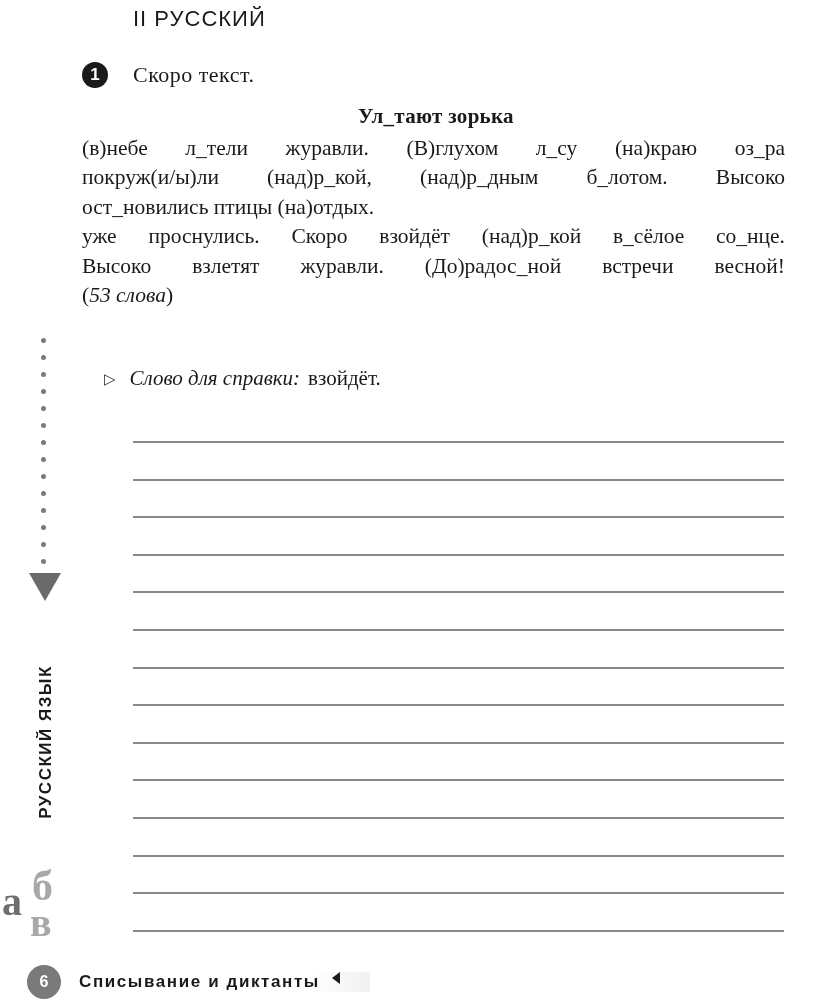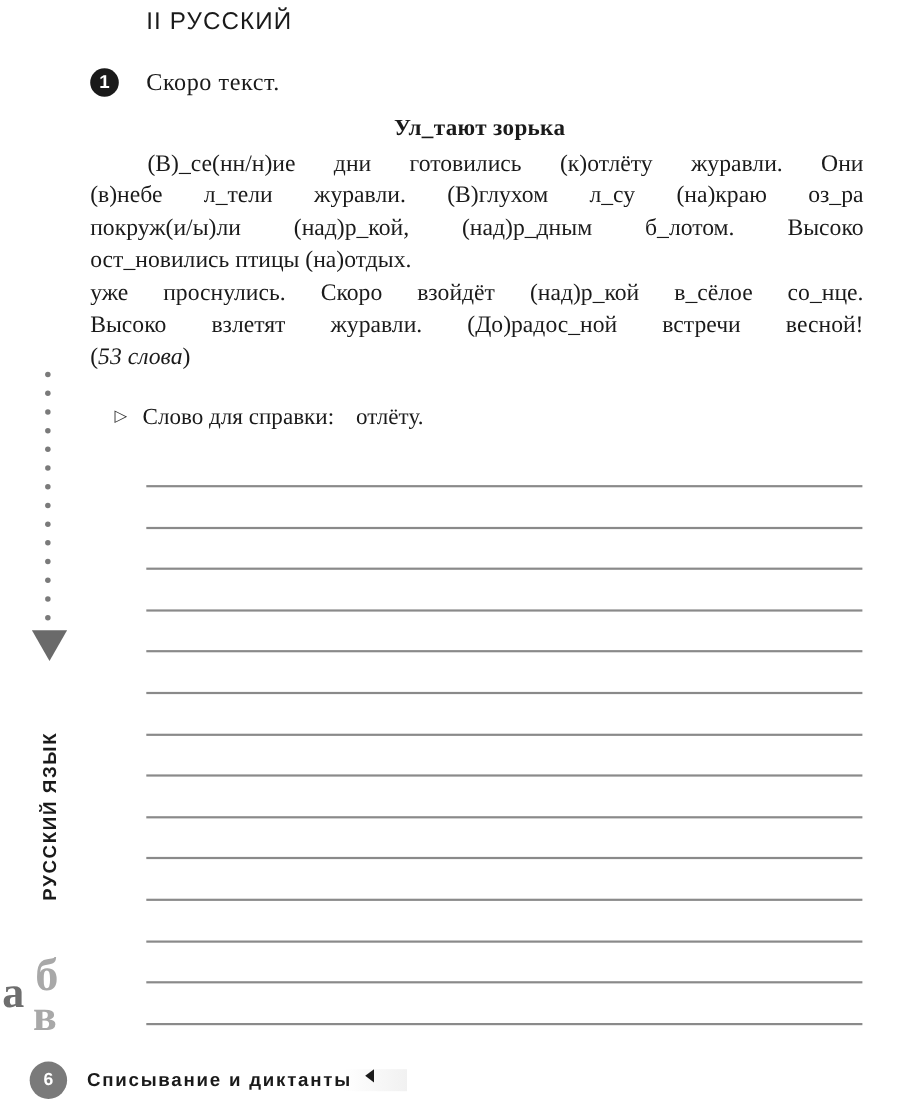--- a/index.html
+++ b/index.html
@@ -31,21 +31,21 @@
   }
   .para { margin: 0 0 0 0; text-indent: 52px; text-align: justify; }
   .para .line { display: block; text-align: justify; text-align-last: justify; text-indent: 0; }
   .para .line.first { padding-left: 52px; }
   .para .line.last { text-align-last: left; }
   .wordcount i { font-style: italic; }
   .hint {
     position: absolute; left: 104px; top: 366px; font-size: 21px; display: flex; align-items: center;
   }
   .hint .tri { font-size: 15px; margin-right: 14px; color: #333; }
-  .hint .hint-label { margin-right: 20px; }
+  .hint .hint-label { font-style: italic; margin-right: 8px; }
   .ruled { position: absolute; left: 133px; width: 651px; height: 2px; background: #8a8a8a; }
   .sidebar-dots { position: absolute; left: 40px; top: 338px; width: 8px; }
   .dot { width: 5px; height: 5px; border-radius: 50%; background: #7a7a7a; margin: 0 0 12px 1px; }
   .arrow-down {
     position: absolute; left: 29px; top: 573px; width: 0; height: 0;
     border-left: 16px solid transparent; border-right: 16px solid transparent;
     border-top: 28px solid #6a6a6a;
   }
   .vertical-label {
     position: absolute; left: 46px; top: 742px;
@@ -79,36 +79,35 @@
 
 <div class="task-row">
   <div class="task-num">1</div>
   <div class="task-instr">Скоро текст.</div>
 </div>
 
 <div class="story-title">Ул_тают зорька</div>
 
 <div class="text-block">
   <div class="para">
-    <span class="line first">(В)_се(нн/н)ие дни готовились (к)отлёту журавли. Они</span>
     <span class="line">(в)небе л_тели журавли. (В)глухом л_су (на)краю оз_ра</span>
     <span class="line">покруж(и/ы)ли (над)р_кой, (над)р_дным б_лотом. Высоко</span>
     <span class="line last">ост_новились птицы (на)отдых.</span>
   </div>
   <div class="para">
     <span class="line">уже проснулись. Скоро взойдёт (над)р_кой в_сёлое со_нце.</span>
     <span class="line">Высоко взлетят журавли. (До)радос_ной встречи весной!</span>
     <span class="line last wordcount"><span>(</span><i>53 слова</i><span>)</span></span>
   </div>
 </div>
 
 <div class="hint">
   <span class="tri">▷</span>
   <span class="hint-label">Слово для справки:</span>
-  <span class="hint-value">отлёту.</span>
+  <span class="hint-value">взойдёт.</span>
 </div>
 
 <div id="writing-area">
     <div class="ruled" style="top: 441px;"></div>
     <div class="ruled" style="top: 478.6px;"></div>
     <div class="ruled" style="top: 516.2px;"></div>
     <div class="ruled" style="top: 553.8px;"></div>
     <div class="ruled" style="top: 591.4px;"></div>
     <div class="ruled" style="top: 629px;"></div>
     <div class="ruled" style="top: 666.6px;"></div>

